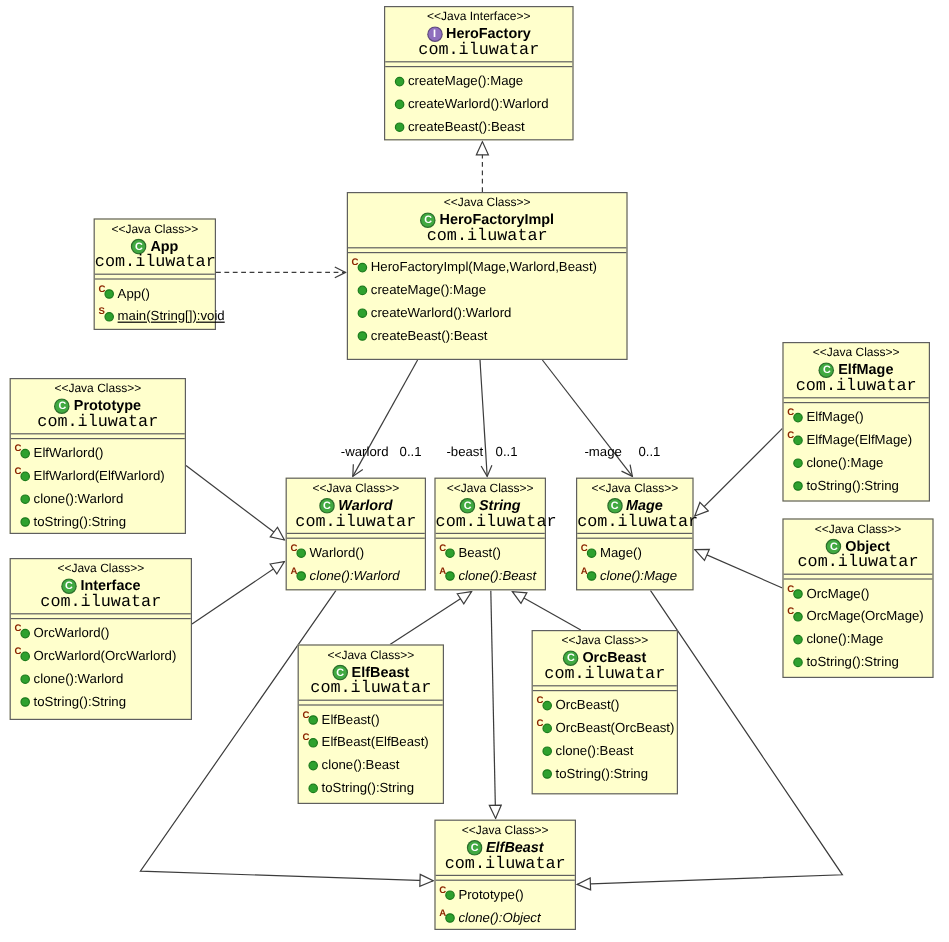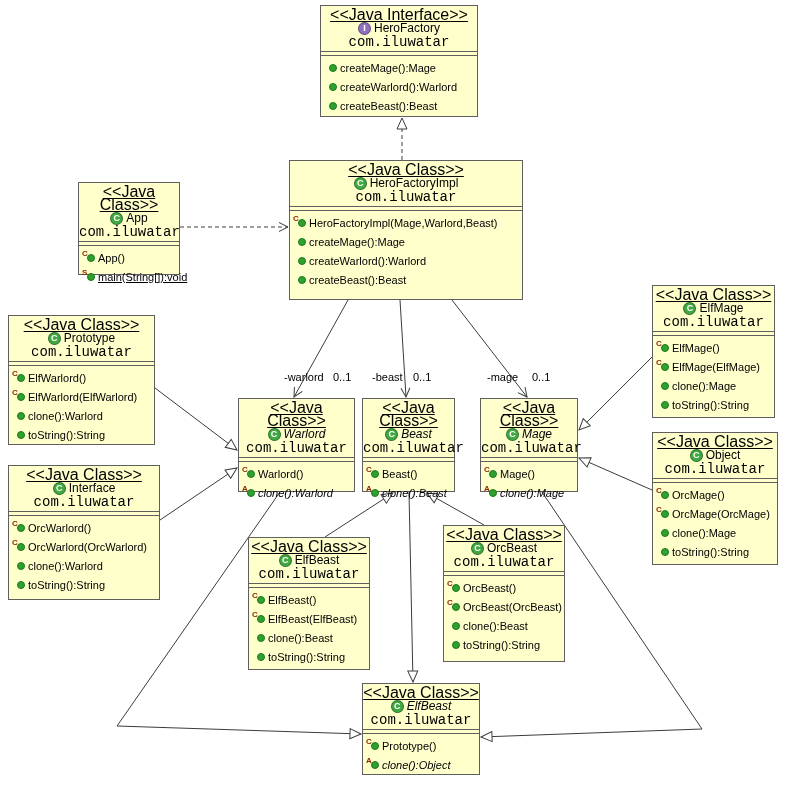--- a/index.html
+++ b/index.html
@@ -15,32 +15,32 @@
   #edges-svg   { position: absolute; left: 0; top: 0; z-index: 1; }
   #classes-layer { position: absolute; left: 0; top: 0; width: 100%; height: 100%; z-index: 2; }
   #labels-layer  { position: absolute; left: 0; top: 0; width: 100%; height: 100%; z-index: 3; pointer-events: none; }
 
   .uml-class {
     position: absolute;
     background: #ffffcc;
     border: 1px solid #5f5f5f;
   }
   .hdr { text-align: center; padding-top: 2px; }
-  .stereotype { font-size: 16px; line-height: 13px; text-decoration: underline; }
+  .stereotype { font-size: 10px; line-height: 13px; }
   .titlerow { display: flex; justify-content: center; align-items: center; gap: 3px; line-height: 15px; height: 15px; }
   .cicon {
     width: 13px; height: 13px; border-radius: 50%;
     color: #fff; font-size: 9px; font-weight: bold;
     display: inline-flex; align-items: center; justify-content: center;
     border: 1px solid rgba(0,0,0,0.35);
     flex: 0 0 13px;
   }
   .cicon.cls   { background: #41a941; }
   .cicon.iface { background: #8f6fbe; }
-  .cname { font-size: 12px; font-weight: normal; }
+  .cname { font-size: 12px; font-weight: bold; }
   .cname.it { font-style: italic; }
   .pkg { font-size: 14px; line-height: 13px; padding-bottom: 2px; font-family: Liberation Mono, monospace; }
   .attrs { height: 5px; border-top: 1px solid #5f5f5f; border-bottom: 1px solid #5f5f5f; }
   .members { padding-top: 2px; }
   .member {
     display: flex; align-items: center;
     height: 19px; padding-left: 3px;
     font-size: 11px; white-space: nowrap;
   }
   .micon { position: relative; width: 16px; height: 15px; flex: 0 0 16px; }
@@ -286,21 +286,21 @@
           </span>
           <span class="mlabel it">clone():Warlord</span>
         </div>
       </div>
     </div>
     <div class="uml-class" style="left: 362px; top: 398px; width: 93px; height: 94px;">
       <div class="hdr">
         <div class="stereotype">&lt;&lt;Java Class&gt;&gt;</div>
         <div class="titlerow">
           <span class="cicon cls">C</span>
-          <span class="cname it">Beast</span>
+          <span class="cname it">String</span>
         </div>
         <div class="pkg">com.iluwatar</div>
       </div>
       <div class="attrs"></div>
       <div class="members">
         <div class="member">
           <span class="micon">
             <span class="dot"></span>
             <span class="deco">C</span>
           </span>

